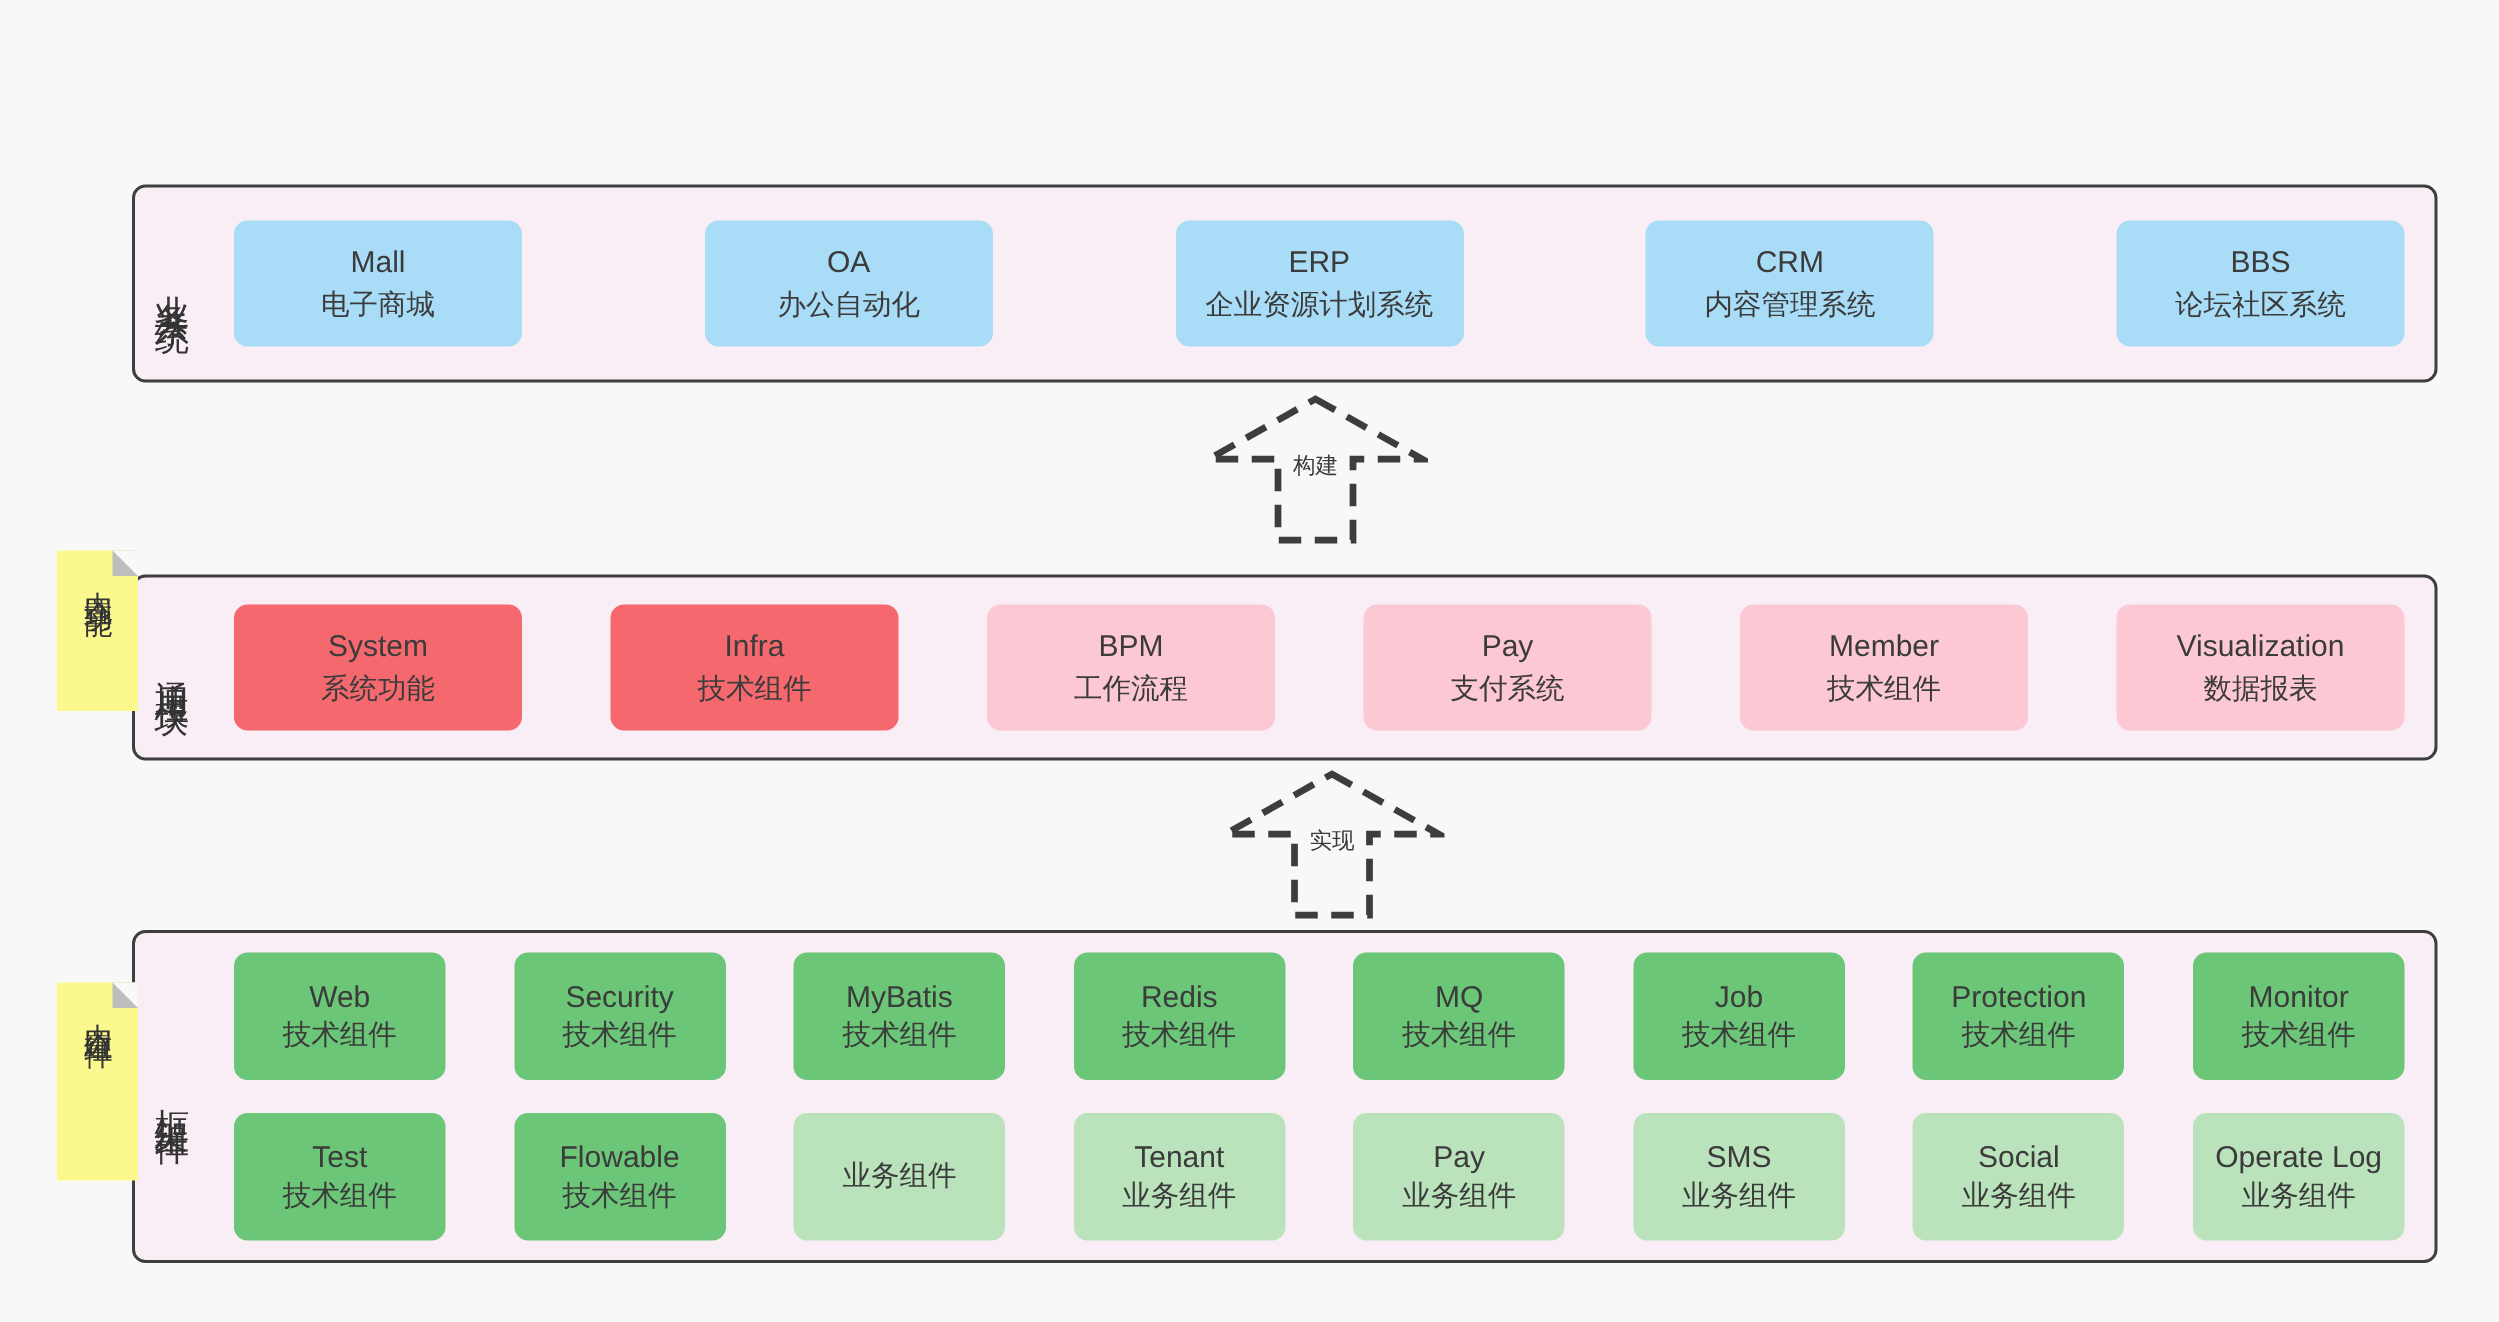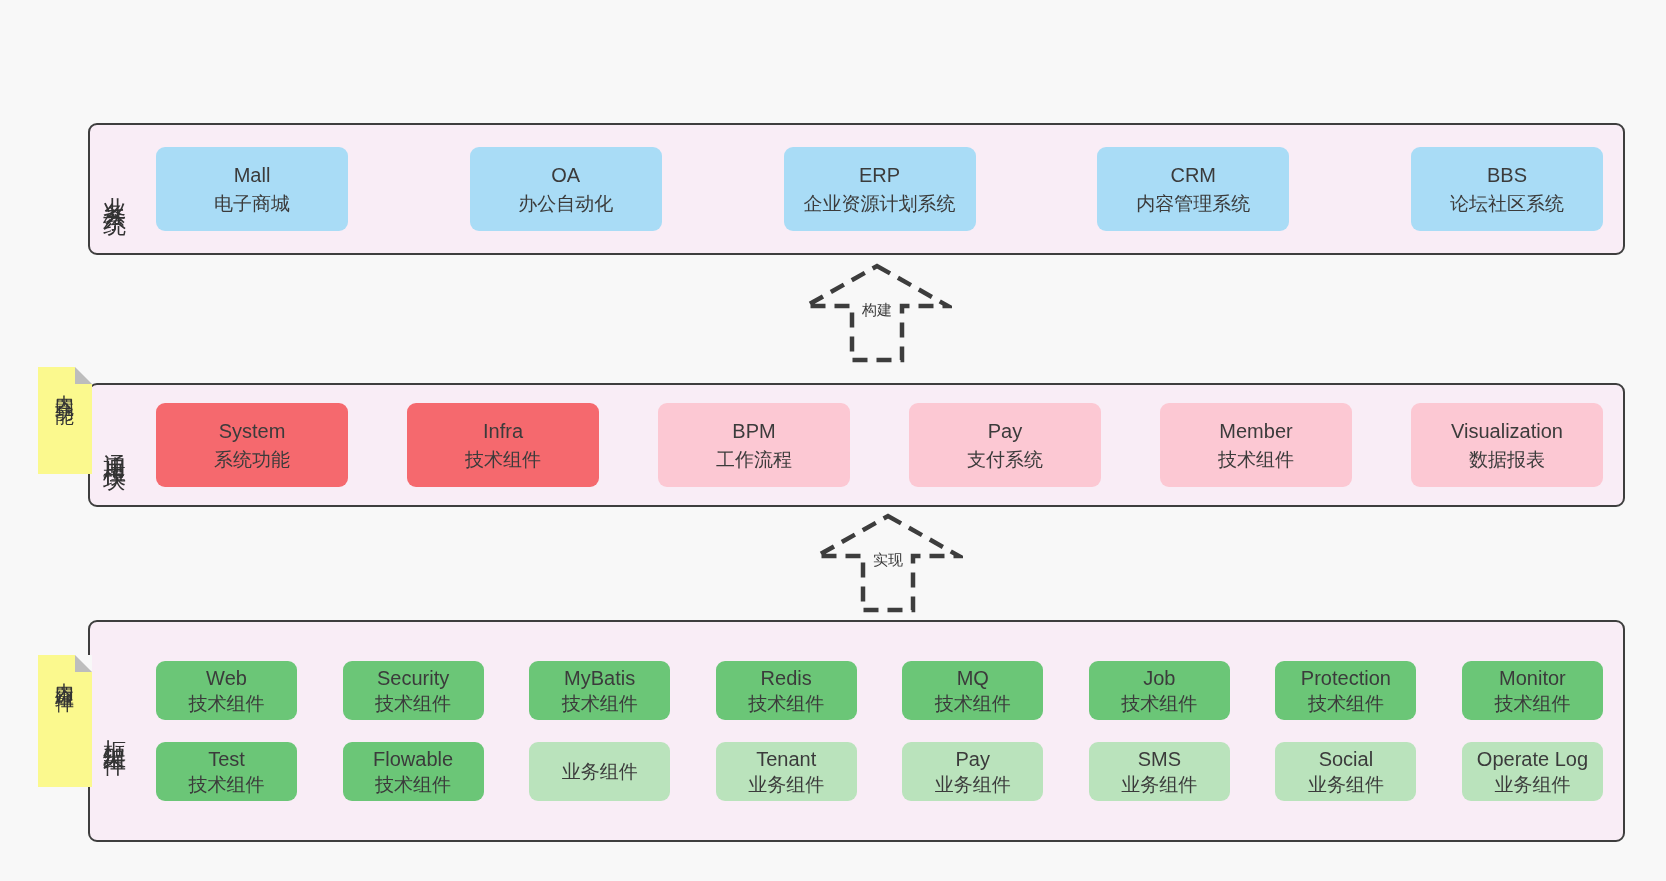--- a/index.html
+++ b/index.html
@@ -25,21 +25,21 @@
        padding:0 20px 0 30px;}
   .grid{flex:1;display:flex;flex-direction:column;justify-content:center;gap:22px;
         padding:0 20px 0 30px;}
   .row8{display:flex;justify-content:space-between;}
 
   .box{border-radius:9px;display:flex;flex-direction:column;align-items:center;
        justify-content:center;text-align:center;color:var(--text);line-height:1.45;}
   .box .name{font-size:20px;}
   .box .desc{font-size:19px;}
   .bx6{width:192px;height:84px;}
-  .bx8{width:141px;height:59px;line-height:1.32;}
+  .bx8{width:141px;height:85px;line-height:1.32;}
   .blue{background:var(--blue);}
   .red{background:var(--red);}
   .pink{background:var(--pink);}
   .green-dark{background:var(--green-dark);}
   .green-light{background:var(--green-light);}
 
   .sticky{position:absolute;left:38px;width:54px;background:var(--sticky-yellow);
           display:flex;justify-content:center;z-index:3;}
   .sticky-modules{top:367px;height:107px;}
   .sticky-components{top:655px;height:132px;}

